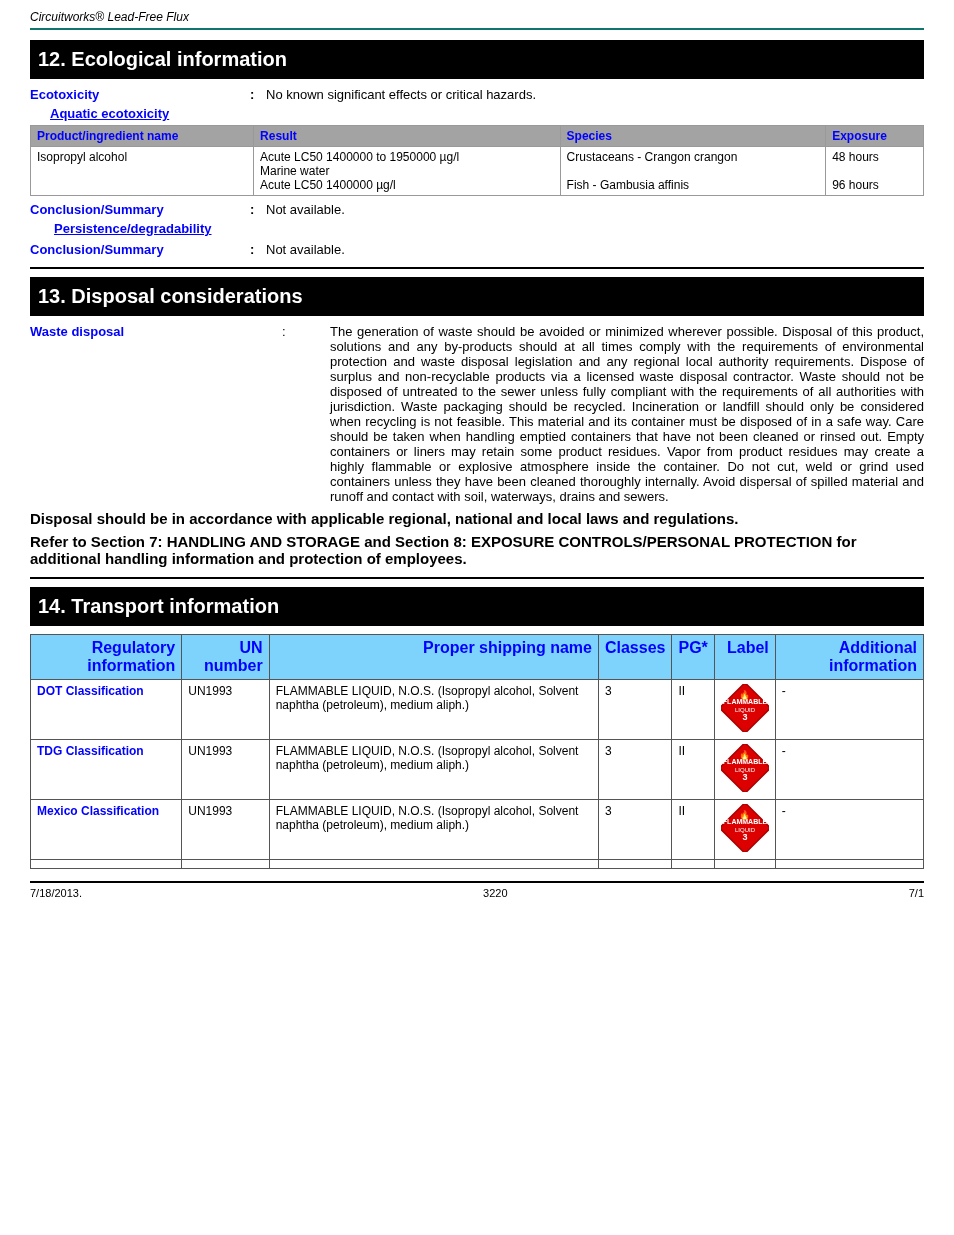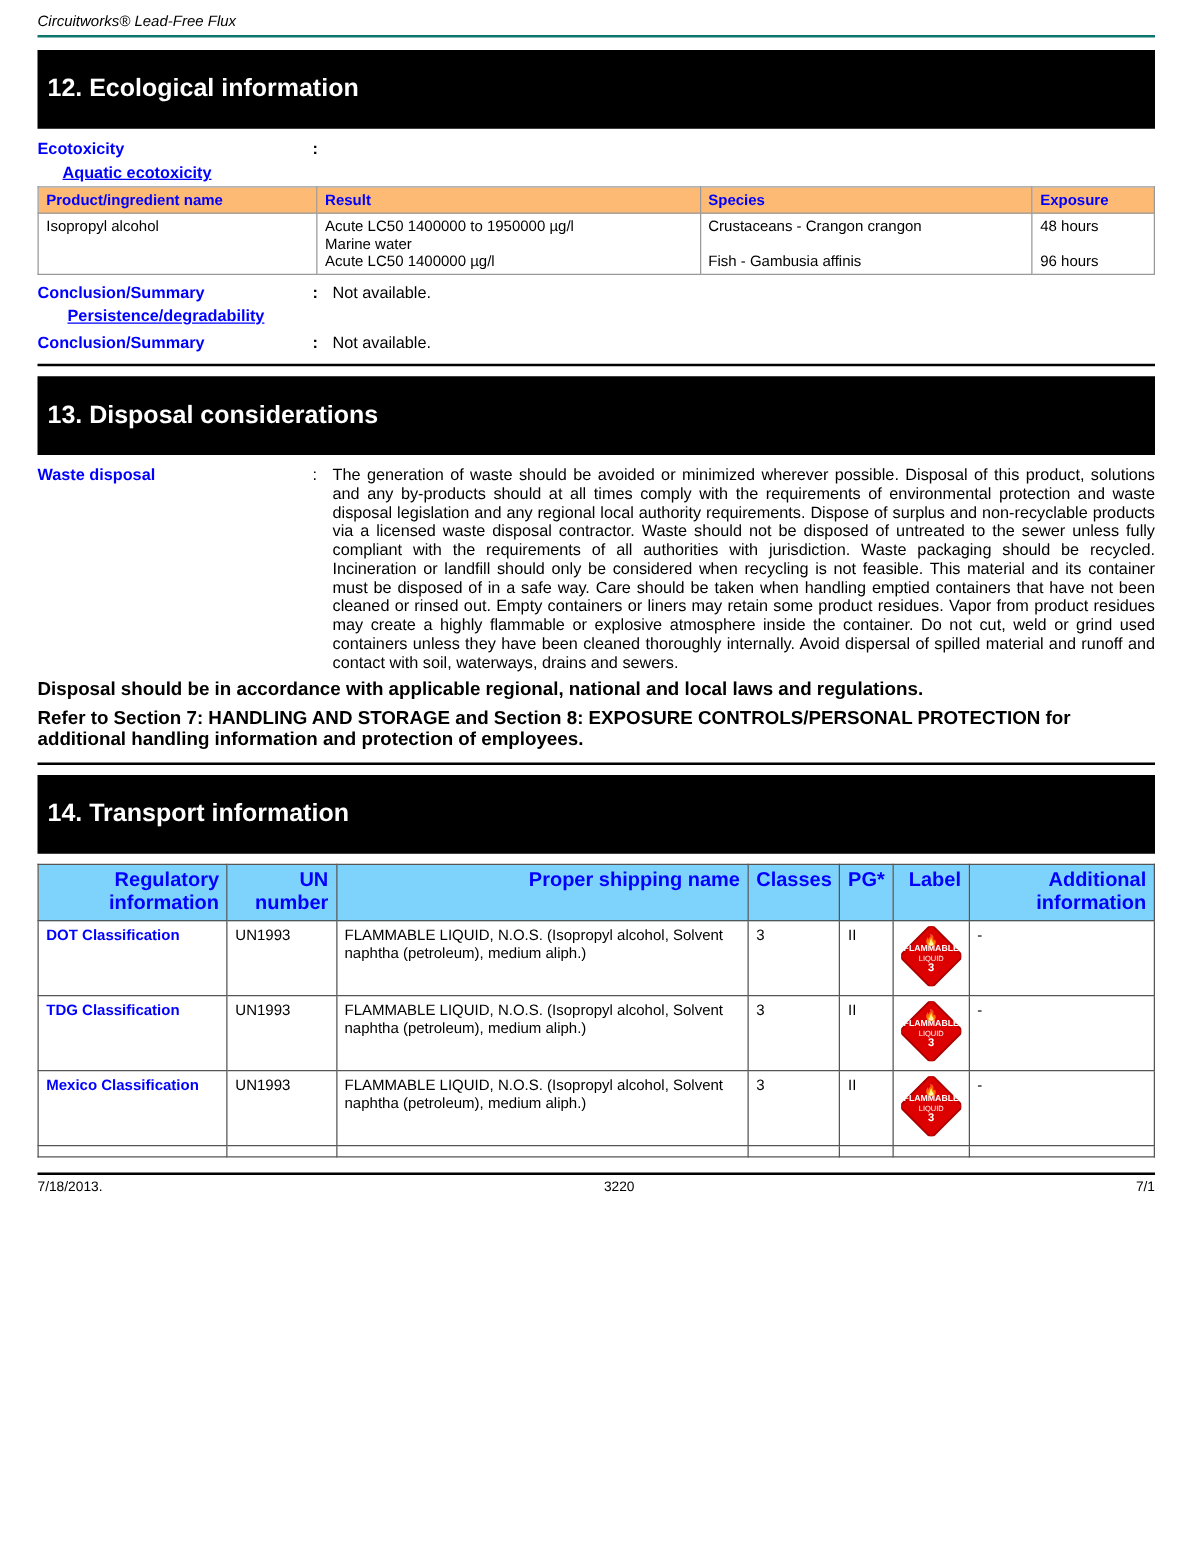--- a/index.html
+++ b/index.html
@@ -16,21 +16,21 @@
       font-size: 12px;
       border-bottom: 2px solid #0f766e;
       padding-bottom: 4px;
       margin-bottom: 10px;
     }
     .section-title {
       background: #000;
       color: #fff;
       font-size: 20px;
       font-weight: bold;
-      padding: 20px 8px;
+      padding: 8px 8px;
       margin-bottom: 8px;
     }
     .field-row {
       display: flex;
       margin-bottom: 4px;
       align-items: flex-start;
     }
     .field-label {
       color: #00f;
       font-weight: bold;
@@ -53,21 +53,21 @@
       display: block;
     }
     
     .eco-table {
       width: 100%;
       border-collapse: collapse;
       margin-bottom: 6px;
       margin-left: 0;
     }
     .eco-table th {
-      background: #fdba74;
+      background: #a3a3a3;
       color: #00f;
       font-weight: bold;
       border: 1px solid #999;
       padding: 3px 6px;
       text-align: left;
       font-size: 12px;
     }
     .eco-table td {
       border: 1px solid #999;
       padding: 3px 6px;
@@ -75,20 +75,21 @@
       vertical-align: top;
     }
     .section-divider {
       border-top: 2px solid #000;
       margin: 10px 0 8px 0;
     }
     .waste-row {
       display: flex;
       margin-bottom: 6px;
       align-items: flex-start;
+      gap: 32px;
     }
     .waste-label {
       color: #00f;
       font-weight: bold;
       min-width: 220px;
     }
     .waste-colon {
       min-width: 16px;
     }
     .waste-text {
@@ -139,20 +140,21 @@
 
 <div class="doc-header">
   <span>Circuitworks® Lead-Free Flux</span>
 </div>
 
 <div class="section-title">12. Ecological information</div>
 
 <div class="field-row">
   <span class="field-label">Ecotoxicity</span>
   <span class="field-colon">:</span>
+  <span class="field-value">No known significant effects or critical hazards.</span>
 </div>
 
 <span class="sub-label">Aquatic ecotoxicity</span>
 
 <table class="eco-table">
   <thead>
     <tr>
       <th>Product/ingredient name</th>
       <th>Result</th>
       <th>Species</th>

